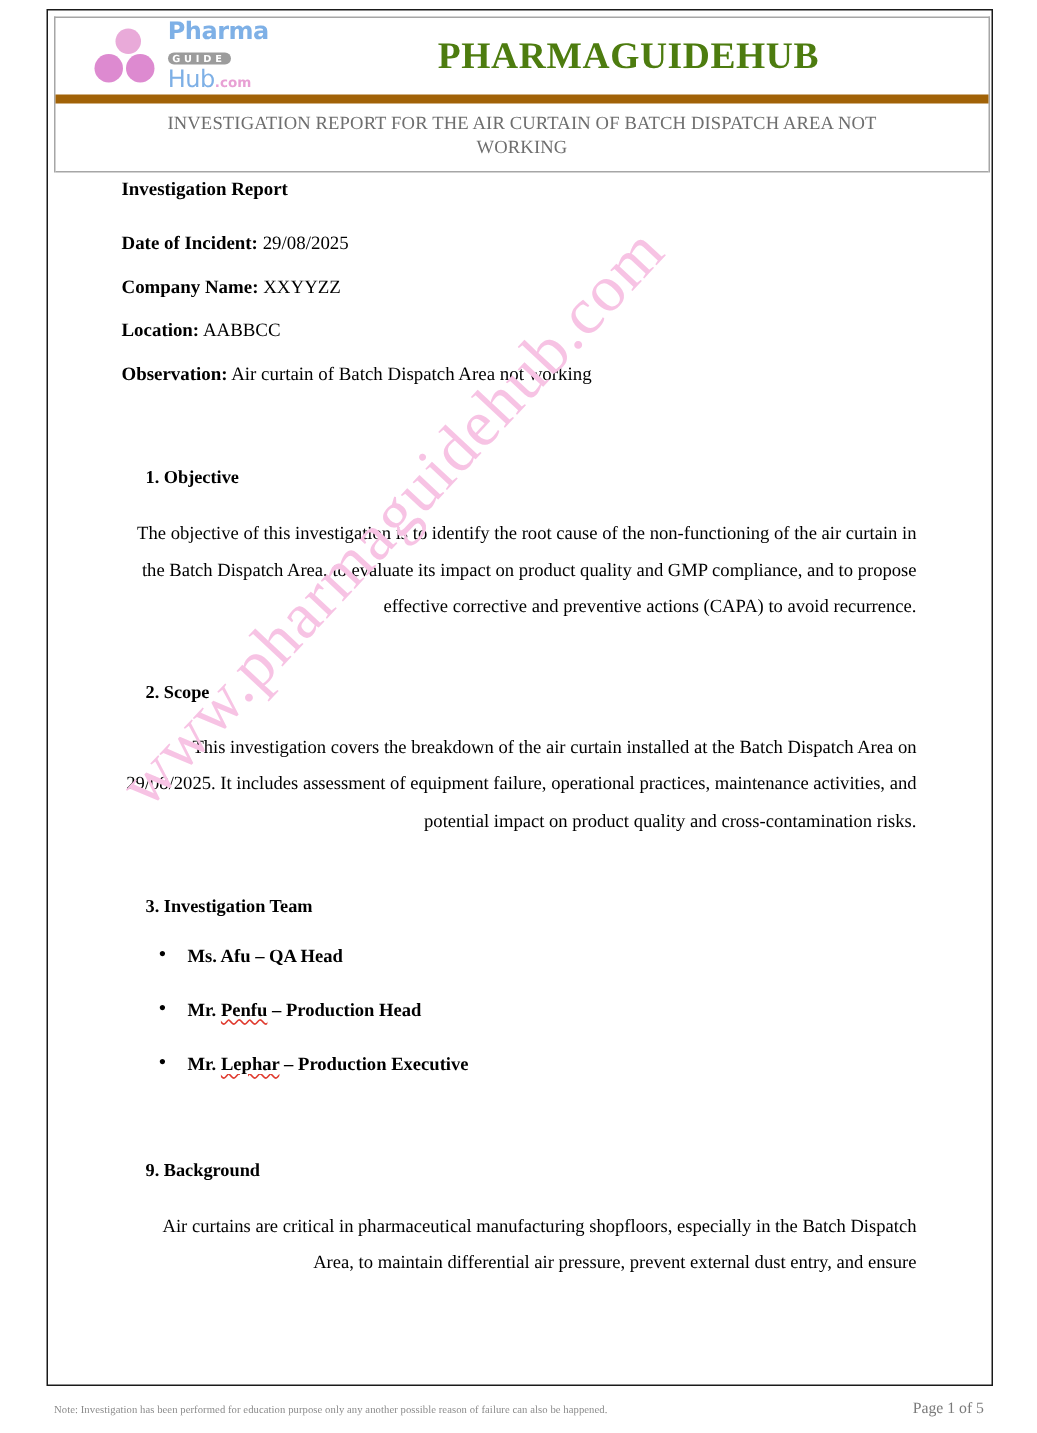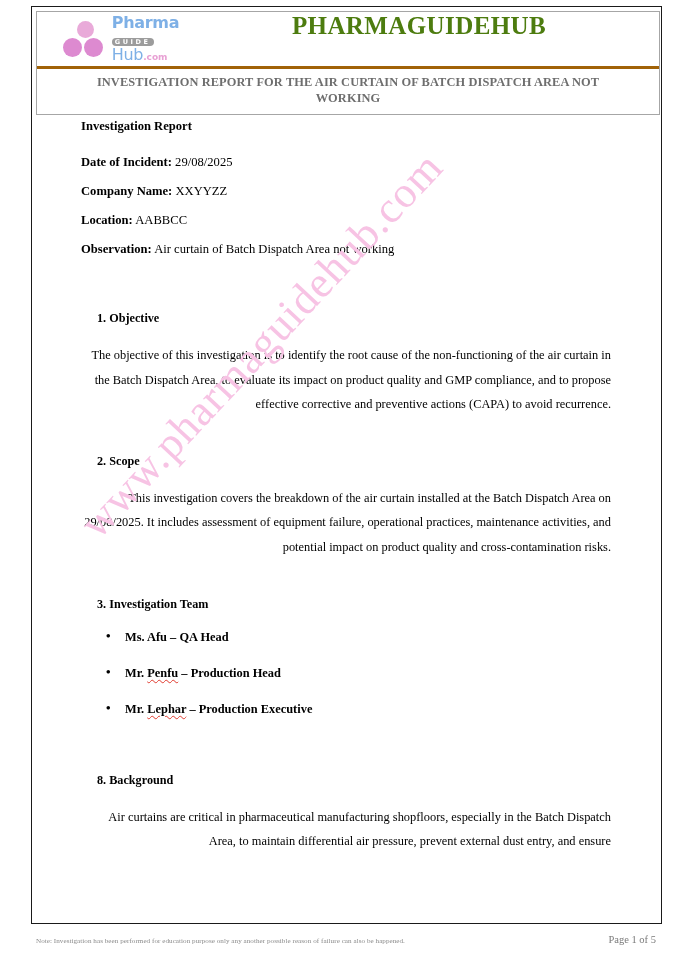--- a/index.html
+++ b/index.html
@@ -60,23 +60,23 @@
     top: 11px;
     width: 624px;
     box-sizing: border-box;
     border: 1px solid #a6a6a6;
     border-bottom: none;
     z-index: 2;
     background: #fff;
   }
   .header-row-top {
     display: flex;
-    align-items: flex-start;
+    align-items: center;
     height: 57px;
-    border-bottom: 3px solid #a16207;
+    border-bottom: 6px solid #a16207;
     box-sizing: border-box;
   }
   .logo-cell {
     width: 168px;
     flex: 0 0 168px;
     display: flex;
     align-items: center;
     justify-content: center;
     height: 100%;
     box-sizing: border-box;
@@ -95,21 +95,21 @@
   }
   .header-row-bottom {
     border-bottom: 1px solid #a6a6a6;
     padding: 5px 46px 7px 46px;
     box-sizing: border-box;
   }
   .banner-title {
     text-align: center;
     font-family: "Liberation Serif", "DejaVu Serif", serif;
     font-size: 12.4px;
-    font-weight: bold;
+    font-weight: normal;
     color: #6e6e6e;
     line-height: 1.32;
     letter-spacing: 0.1px;
   }
 
   
   .logo {
     display: flex;
     align-items: center;
     gap: 5px;
@@ -345,21 +345,21 @@
       </li>
       <li>
         <span>Mr. </span><span class="misspelled">Lephar</span><span> – Production Executive</span>
       </li>
     </ul>
   </div>
 
   <div class="spacer-md"></div>
 
   <div>
-    <div class="section-head">8. Background</div>
+    <div class="section-head">9. Background</div>
     <p class="para">Air curtains are critical in pharmaceutical manufacturing shopfloors, especially in the Batch Dispatch Area, to maintain differential air pressure, prevent external dust entry, and ensure</p>
   </div>
 
 </div>
 
 <div id="footer">
   <div class="footer-note">Note: Investigation has been performed for education purpose only any another possible reason of failure can also be happened.</div>
   <div class="footer-page">Page 1 of 5</div>
 </div>
 

